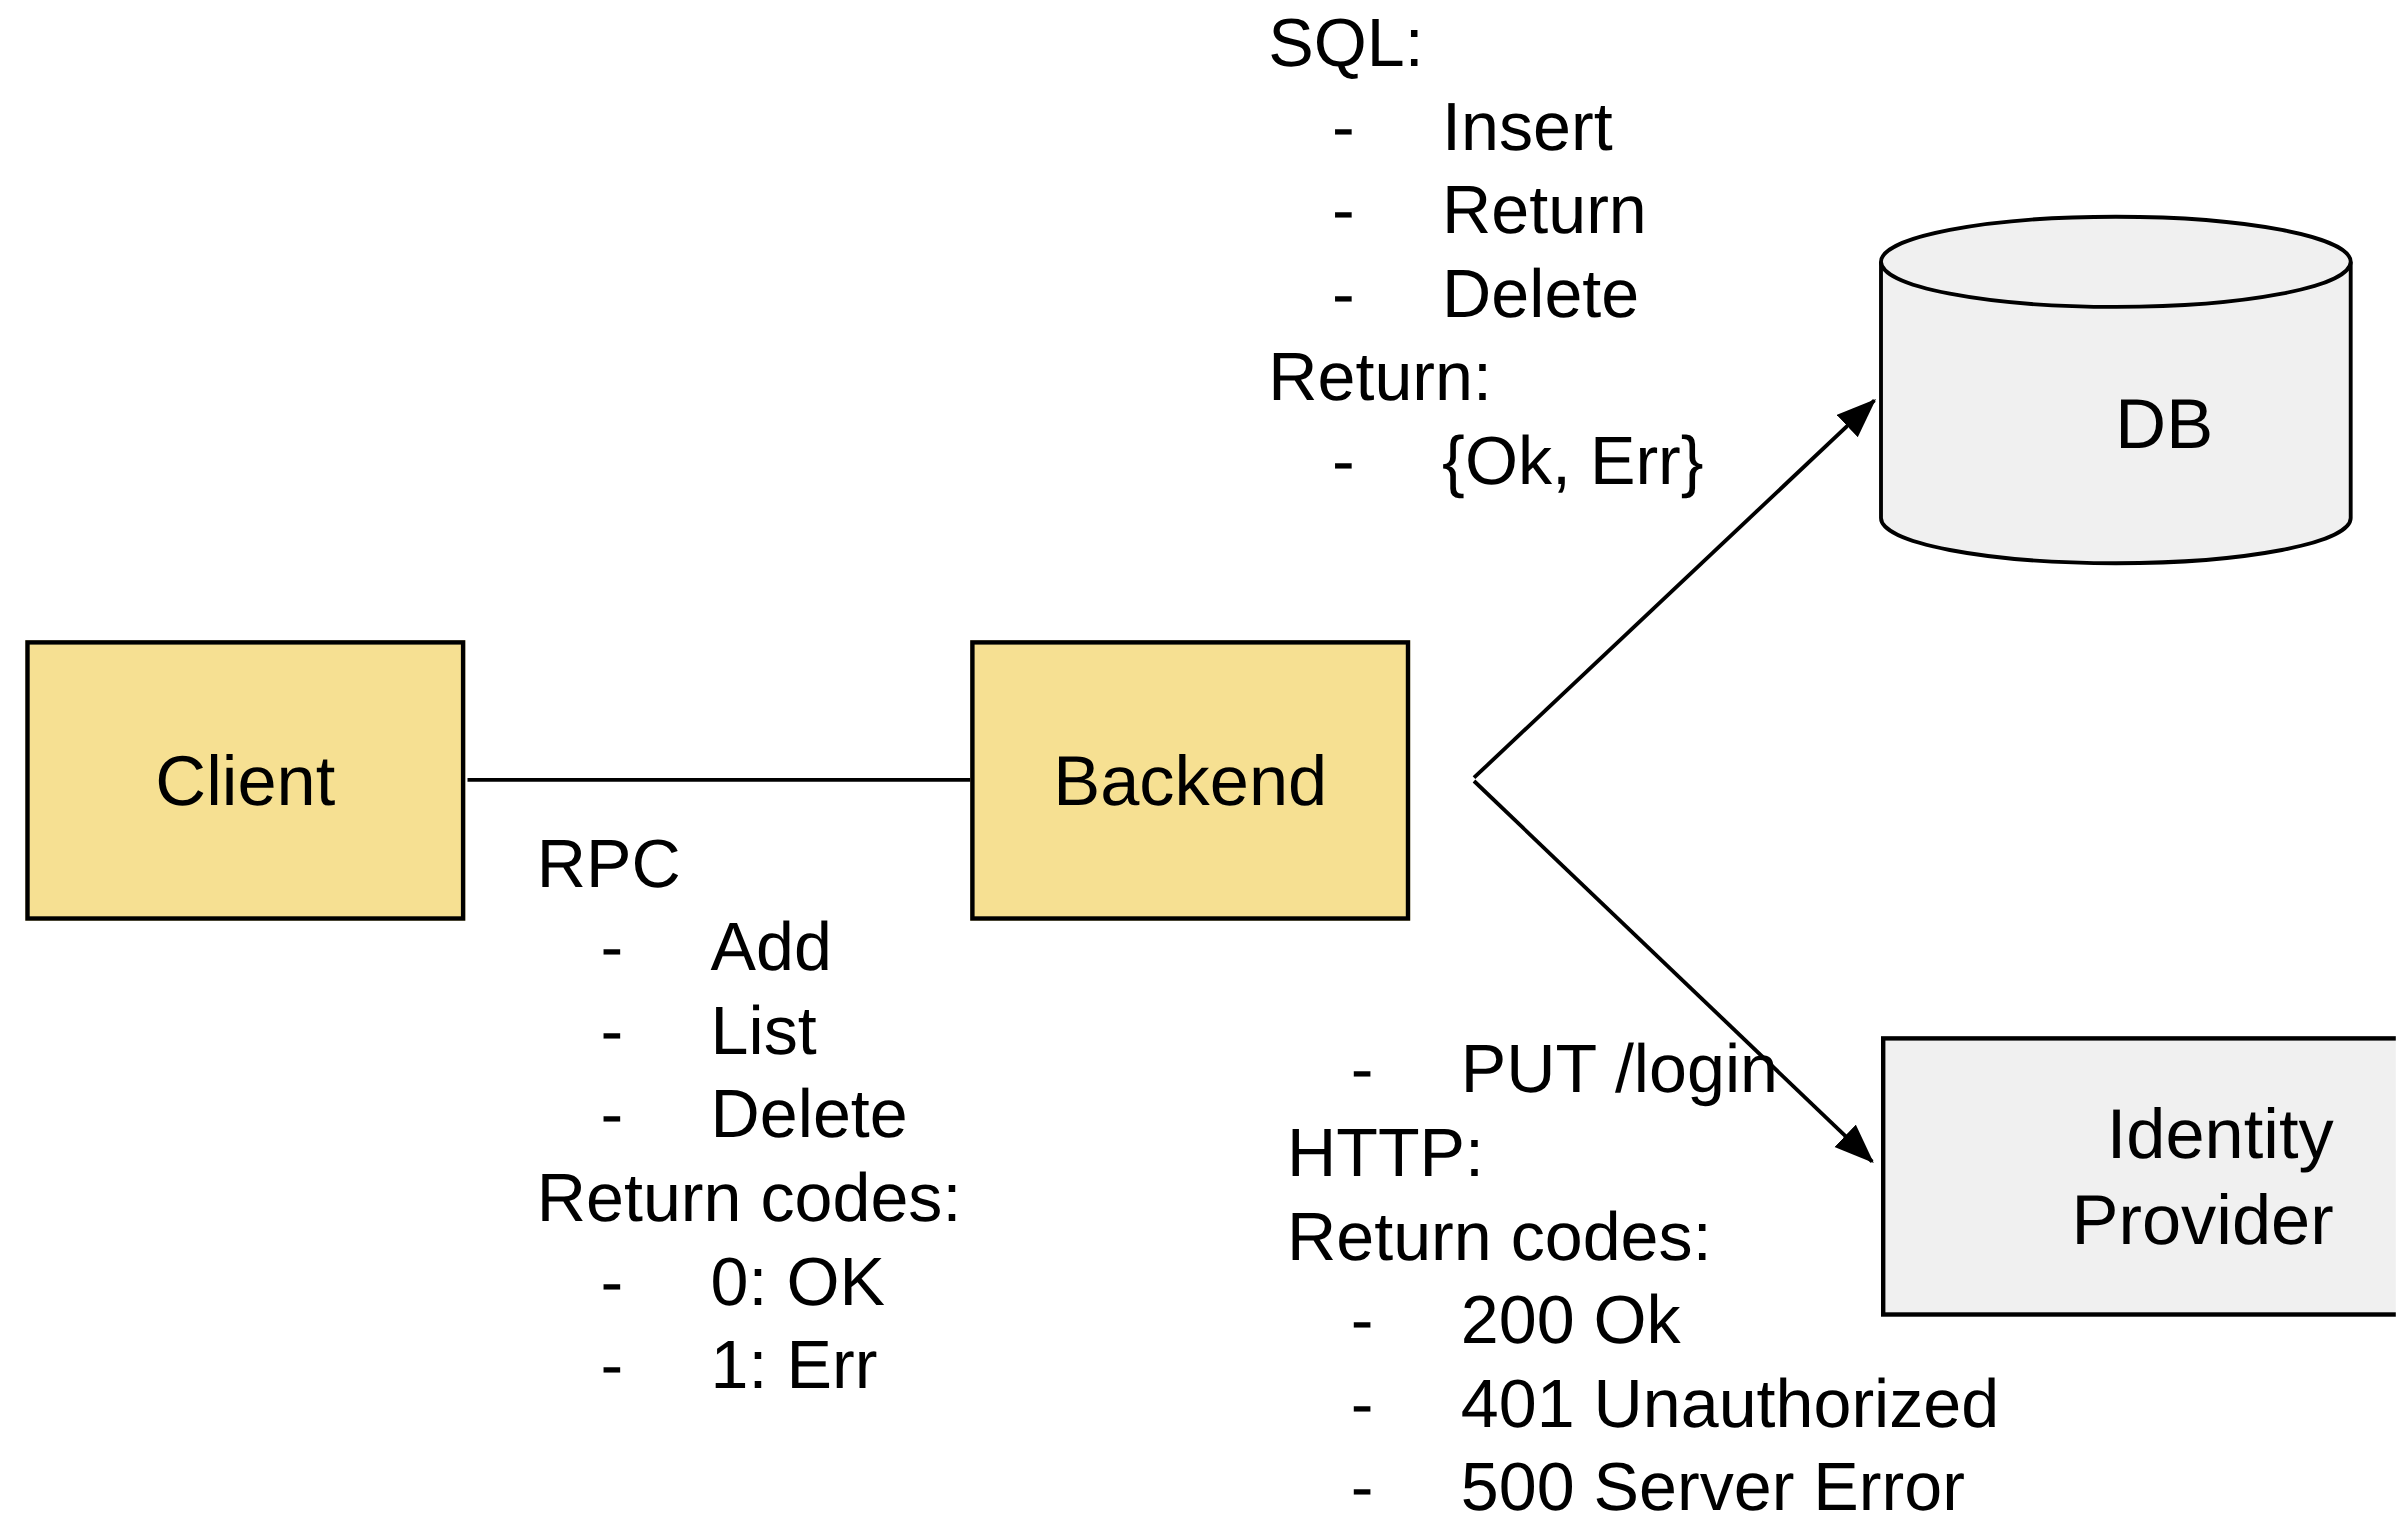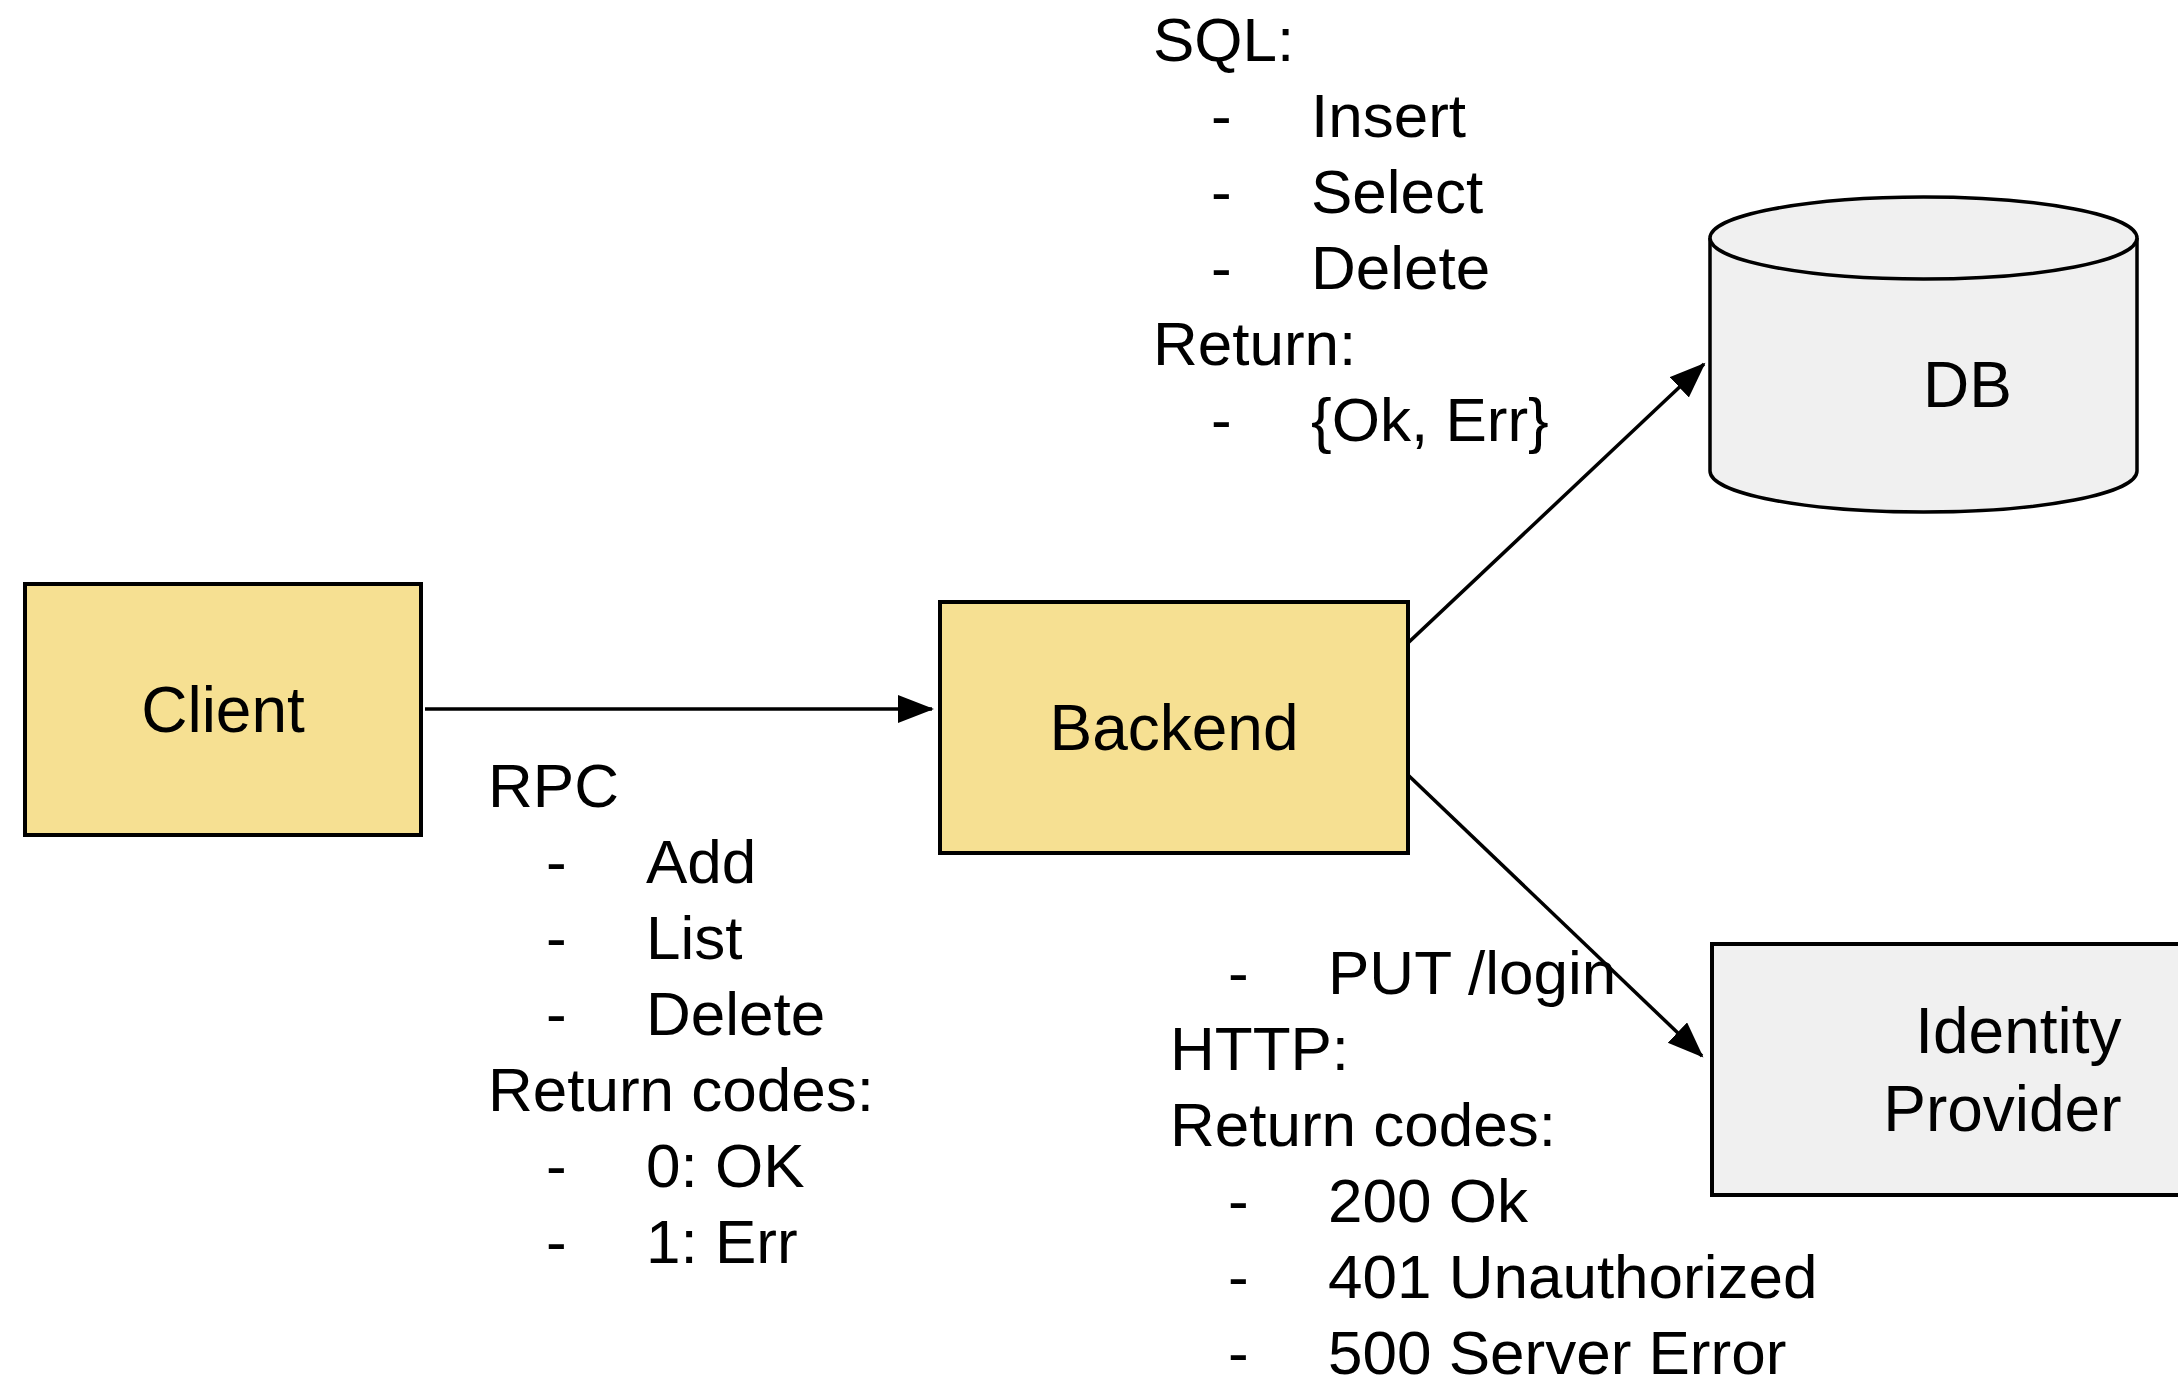--- a/index.html
+++ b/index.html
@@ -34,21 +34,21 @@
   .node.gray   { background: var(--store-fill, #f0f0f0); }
 
   .node-label {
     font-size: 64px;
     line-height: 78px;
     color: var(--stroke, #000000);
   }
   .node-label.wrap { width: 340px; }
 
   #client-node  { left: 23px;   top: 582px; width: 400px; height: 255px; }
-  #backend-node { left: 938px;  top: 582px; width: 472px; height: 255px; margin-top: 18px; }
+  #backend-node { left: 882px;  top: 582px; width: 400px; height: 255px; }
   #idp-node     { left: 1710px; top: 942px; width: 483px; height: 255px; }
 
   #db-label {
     position: absolute;
     left: 1710px; top: 320px;
     width: 427px;
     text-align: center;
     font-size: 64px;
     line-height: 130px;
     padding-left: 44px;
@@ -132,21 +132,21 @@
       <span class="dash">-</span><span>1: Err</span>
     </div>
   </div>
 
   <div class="ann" id="sql-annotation">
     <div class="ln head">SQL:</div>
     <div class="ln item">
       <span class="dash">-</span><span>Insert</span>
     </div>
     <div class="ln item">
-      <span class="dash">-</span><span>Select</span>
+      <span class="dash">-</span><span>Return</span>
     </div>
     <div class="ln item">
       <span class="dash">-</span><span>Delete</span>
     </div>
     <div class="ln head">Return:</div>
     <div class="ln item">
       <span class="dash">-</span><span>{Ok, Err}</span>
     </div>
   </div>
 

